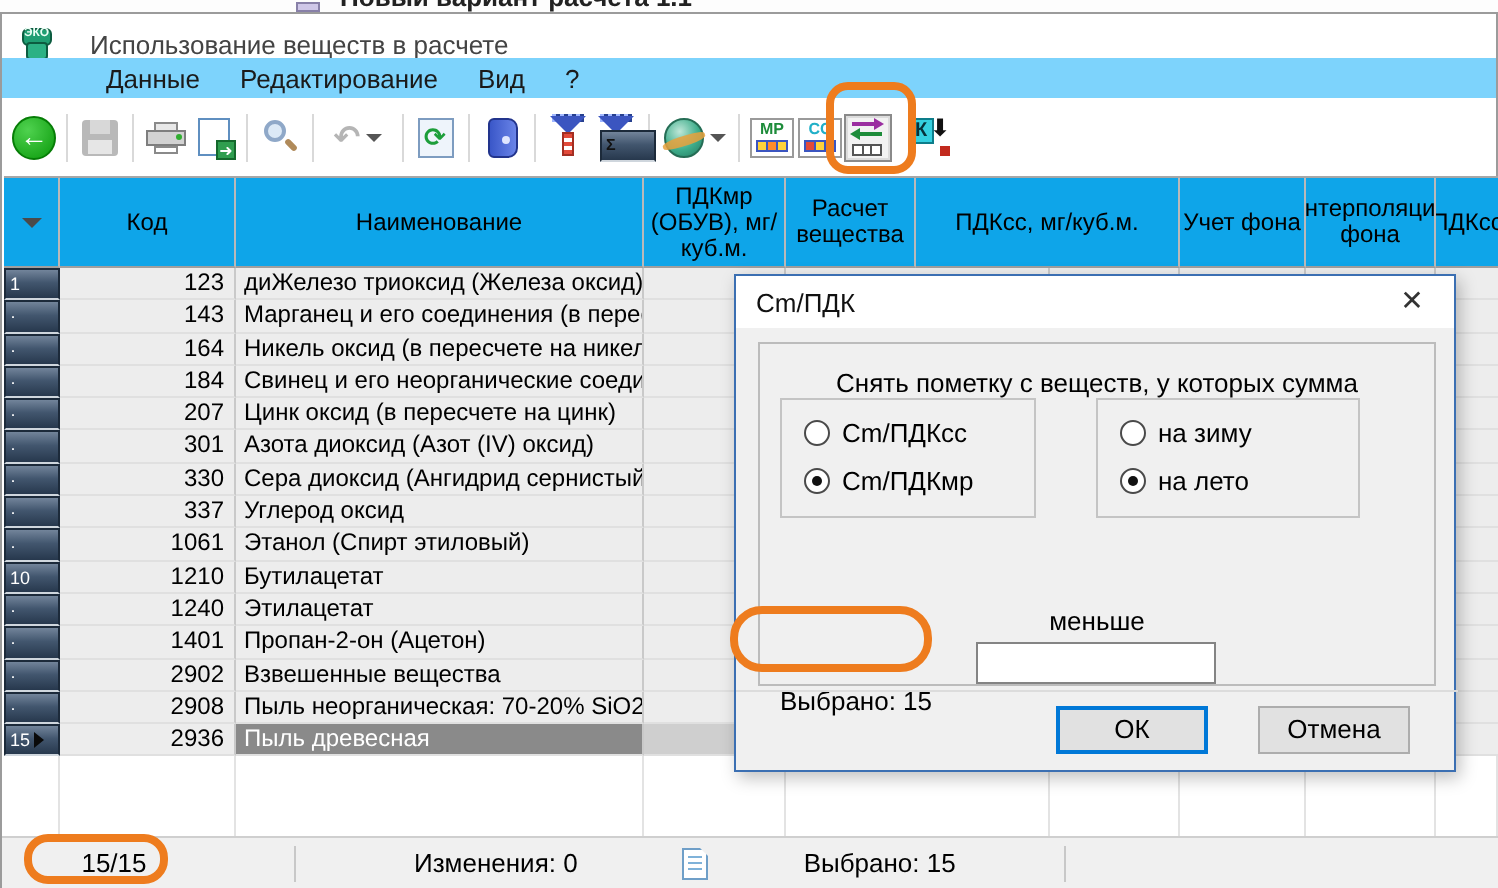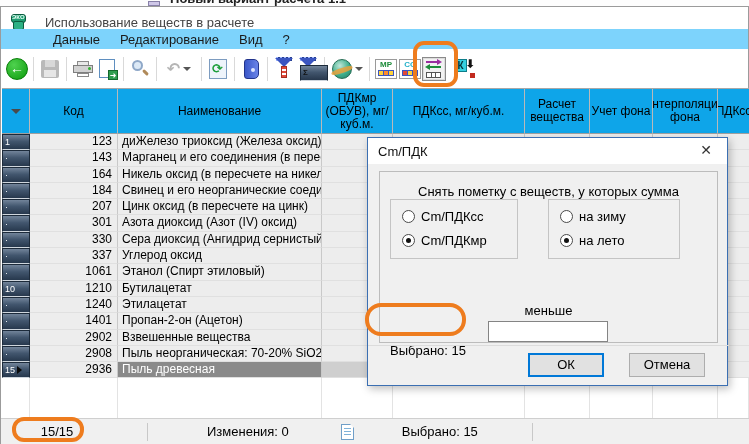--- a/index.html
+++ b/index.html
@@ -269,22 +269,22 @@
     </div>
 
     <div class="table">
       <div class="thead">
         <div class="th c0">
             <span class="hdr-arrow"></span>
           </div>
         <div class="th c1">Код</div>
         <div class="th c2">Наименование</div>
         <div class="th c3">ПДКмр (ОБУВ), мг/куб.м.</div>
+        <div class="th c5">Расчет вещества</div>
         <div class="th c4">ПДКсс, мг/куб.м.</div>
-        <div class="th c5">Расчет вещества</div>
         <div class="th c6">Учет фона</div>
         <div class="th c7">нтерполяци фона</div>
         <div class="th c8">ПДКсс</div>
       </div>
       <div class="trows">
           <div class="row">
             <div class="mark">1</div>
             <div class="cell c1 c-code">123</div>
             <div class="cell c2 c-name">диЖелезо триоксид (Железа оксид) (в пере</div>
             <div class="cell c3 c-pdkmr"></div>

